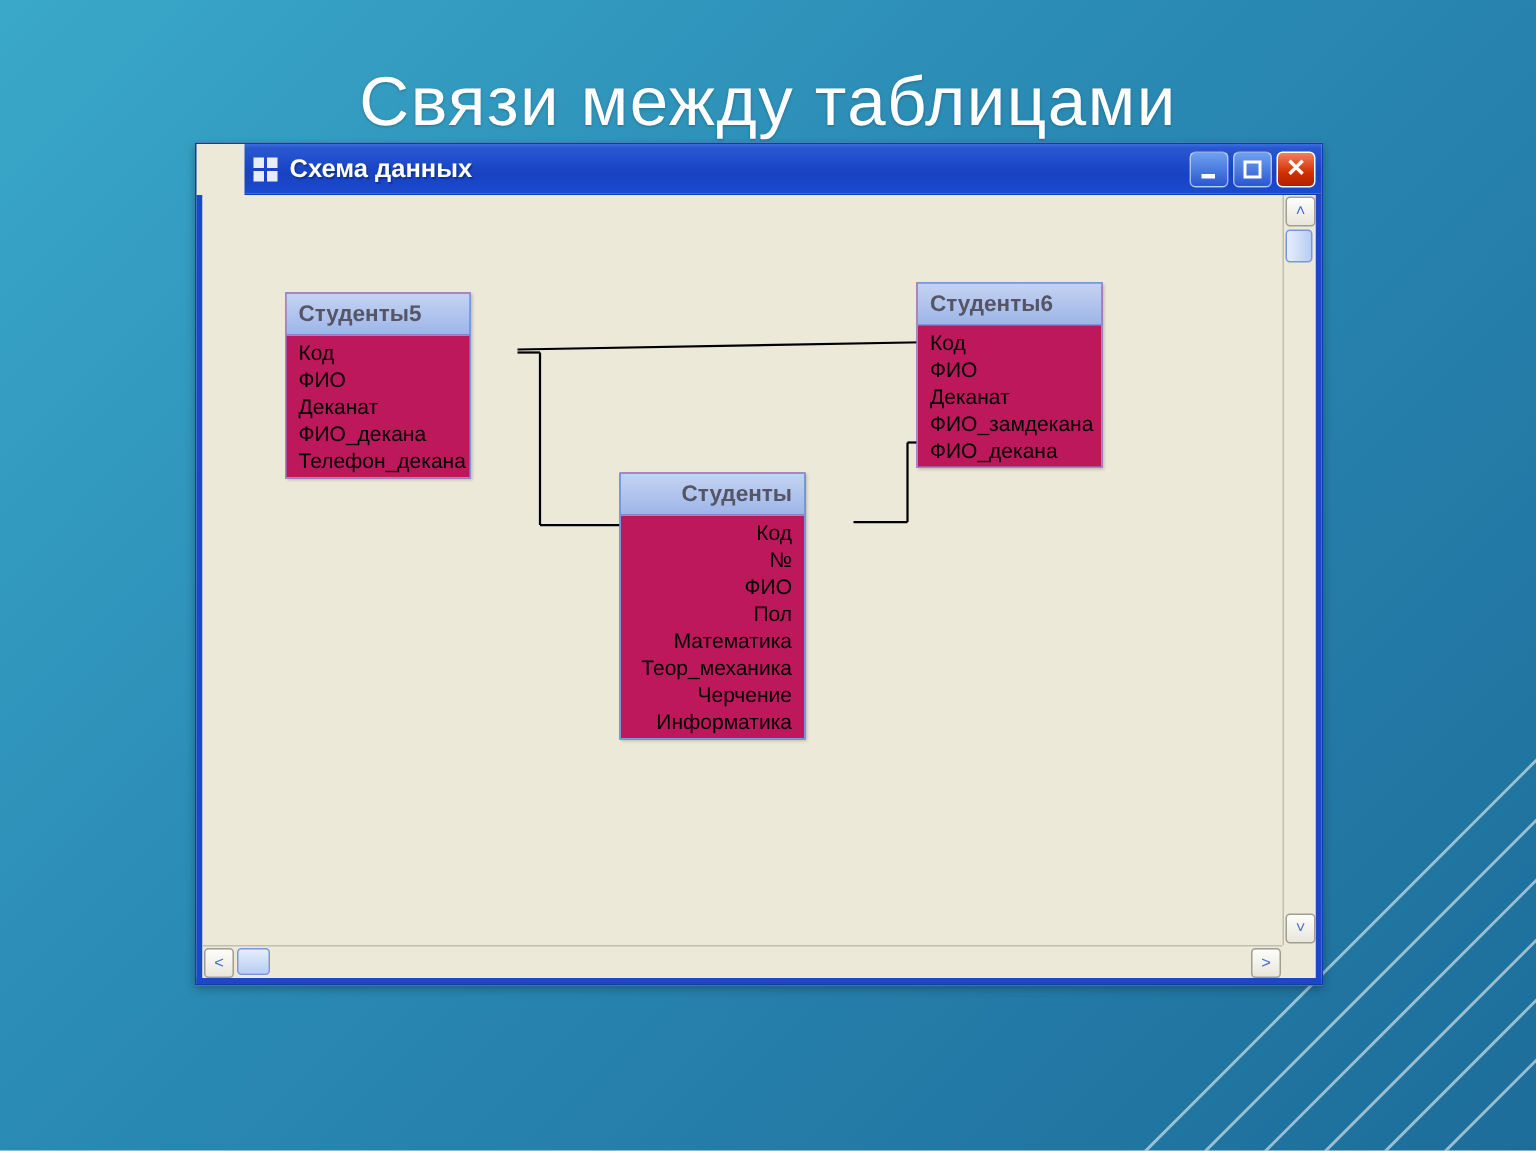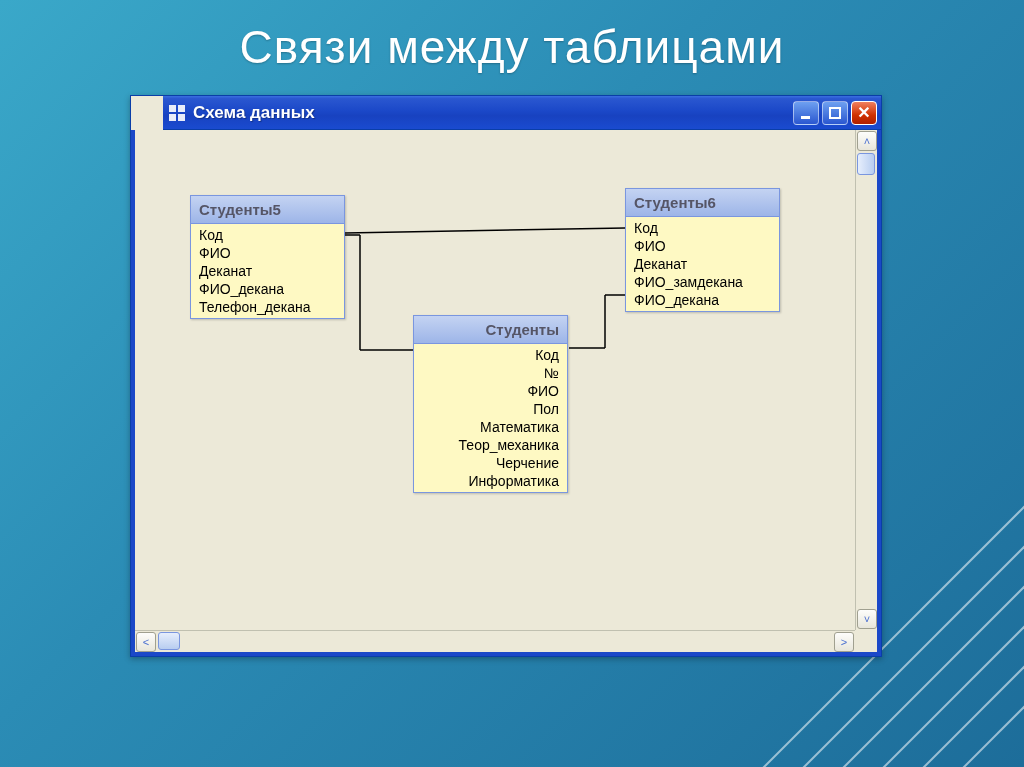--- a/index.html
+++ b/index.html
@@ -7,20 +7,21 @@
     width: 1024px; height: 767px;
     background: linear-gradient(135deg, #3aa8c9 0%, #2b8cb5 40%, #1d6d9a 100%);
     font-family: Arial, sans-serif;
     position: relative; overflow: hidden;
   }
   .slide-title {
     text-align: center; color: #fff;
     font-size: 46px; font-weight: 400;
     padding: 20px 0 18px; letter-spacing: 1px;
     text-shadow: 0 1px 2px rgba(0,0,0,.25);
+    margin-top: 20px;
   }
   .decor {
     position: absolute; right: -40px; bottom: -40px;
     width: 380px; height: 380px; pointer-events: none;
   }
   .decor line { stroke: rgba(255,255,255,.55); stroke-width: 2; }
 
   
   .xp-window {
     position: absolute; left: 130px; top: 95px;
@@ -73,22 +74,22 @@
   .canvas-wrap { position:absolute; inset:0; }
   .canvas {
     position: absolute; left:0; top:0; right:22px; bottom:22px;
     background: #ece9d8; overflow:hidden;
   }
   .rel-lines { position:absolute; inset:0; }
   .rel-lines line { stroke:#000; stroke-width:1.5; }
 
   
   .entity {
-    position: absolute; width: 155px;
-    background: #fef9c3;
+    position: absolute; width: 124px;
+    background: #be185d;
     border: 1px solid #7a96df;
     box-shadow: 1px 1px 2px rgba(0,0,0,.2);
     font-size: 14px;
   }
   .entity-hdr {
     background: linear-gradient(#c4d3f2, #9db5e8);
     color: #556; font-weight: bold;
     padding: 5px 8px; font-size: 15px;
     border-bottom: 1px solid #7a96df;
   }
@@ -203,21 +204,21 @@
             <div class="entity-field">№</div>
             <div class="entity-field">ФИО</div>
             <div class="entity-field">Пол</div>
             <div class="entity-field">Математика</div>
             <div class="entity-field">Теор_механика</div>
             <div class="entity-field">Черчение</div>
             <div class="entity-field">Информатика</div>
           </div>
         </div>
 
-        <div class="entity" style="left:490px; top:58px;">
+        <div class="entity" style="left:476px; top:58px;">
           <div class="entity-hdr">Студенты6</div>
           <div class="entity-fields">
             <div class="entity-field pk">Код</div>
             <div class="entity-field">ФИО</div>
             <div class="entity-field">Деканат</div>
             <div class="entity-field">ФИО_замдекана</div>
             <div class="entity-field">ФИО_декана</div>
           </div>
         </div>
 

